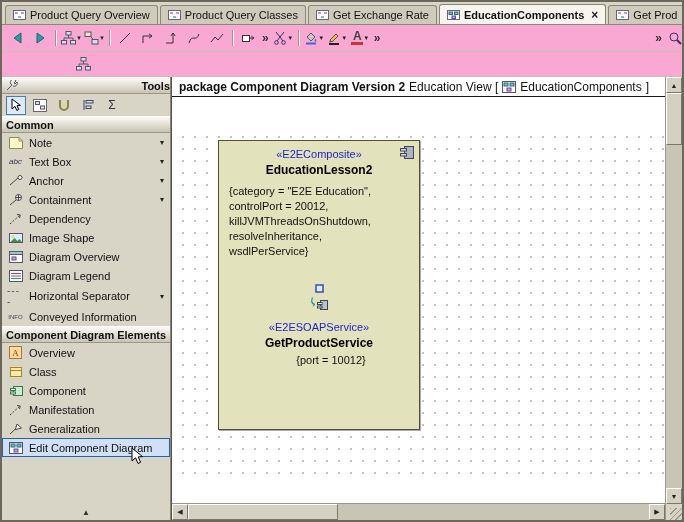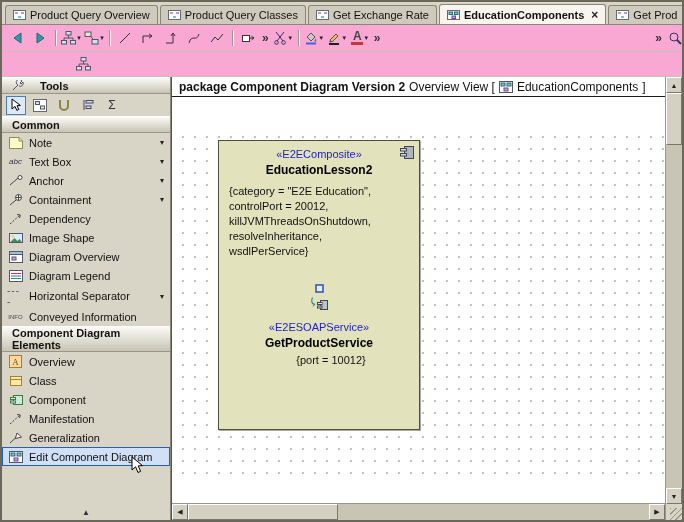--- a/index.html
+++ b/index.html
@@ -28,23 +28,23 @@
                   border-left:1px solid #9a968a; border-right:1px solid #f6f4ec; }
   .dd { font-size:7px; color:#222; margin-left:1px; }
   .chev { font-size:12px; color:#333; padding:0 2px; font-weight:bold; }
   .t-right { margin-left:auto; display:flex; align-items:center; }
   .fontA { font-weight:bold; font-size:12px; color:#444; line-height:9px; }
   .colbar { display:block; width:12px; height:3px; margin-top:1px; }
   
   .main { flex:1; display:flex; min-height:0; }
   .sidebar { flex:0 0 169px; display:flex; flex-direction:column; background:#d8d4c6;
              border-right:1px solid #8a867a; min-height:0; }
-  .sec-header { flex:0 0 17px; display:flex; align-items:center; gap:16px; padding-left:10px;
+  .sec-header { flex:0 0 17px; display:flex; align-items:center; gap:4px; padding-left:4px;
                 background:linear-gradient(#fbfaf6,#c8c4b4); border-top:1px solid #fff;
-                border-bottom:1px solid #9a968a; font-weight:bold; }
+                border-bottom:1px solid #9a968a; font-weight:bold;justify-content:space-between; }
   .tools-row { flex:0 0 22px; display:flex; align-items:center; gap:4px; padding:1px 4px; }
   .tool-btn { width:20px; height:19px; display:flex; align-items:center; justify-content:center; }
   .tool-btn.selected { border:1px solid #4a7ac0; background:#dde9f8; }
   .pal-item { flex:0 0 19px; display:flex; align-items:center; gap:5px; padding:0 6px 0 5px; position:relative; }
   .pal-item .ic { width:17px; display:flex; justify-content:center; align-items:flex-start; }
   .dd-right { margin-left:auto; font-size:8px; color:#222; }
   .pal-item.selected { background:#cfe0f7; outline:1px solid #2a5db5; outline-offset:-1px; }
   .tinytxt { font-size:6px; color:#445; letter-spacing:0; }
   .dashtxt { font-size:10px; color:#556; letter-spacing:1px; }
   .abctxt { font-size:8px; font-style:italic; color:#334; }
@@ -472,21 +472,21 @@
       <div class="palette-spacer"></div>
       <div class="palette-up">
         <span>▲</span>
       </div>
     </div>
 
     <div class="canvas-col">
       <div class="canvas-left">
         <div class="canvas-header">
           <span class="ch-bold">package Component Diagram Version 2</span>
-          <span>Overview View [</span>
+          <span>Education View [</span>
           <svg width="14" height="12">
               <rect x="0.5" y="0.5" width="13" height="11" fill="#fff" stroke="#556"></rect>
               <rect x="2" y="2" width="4" height="3" fill="#7ac0c0" stroke="#2a6a7a"></rect>
               <rect x="8" y="2" width="4" height="3" fill="#7ac0c0" stroke="#2a6a7a"></rect>
               <rect x="5" y="7" width="4" height="3" fill="#c0a0e0" stroke="#6a4a9a"></rect>
             </svg>
           <span>EducationComponents</span>
           <span>]</span>
         </div>
 

